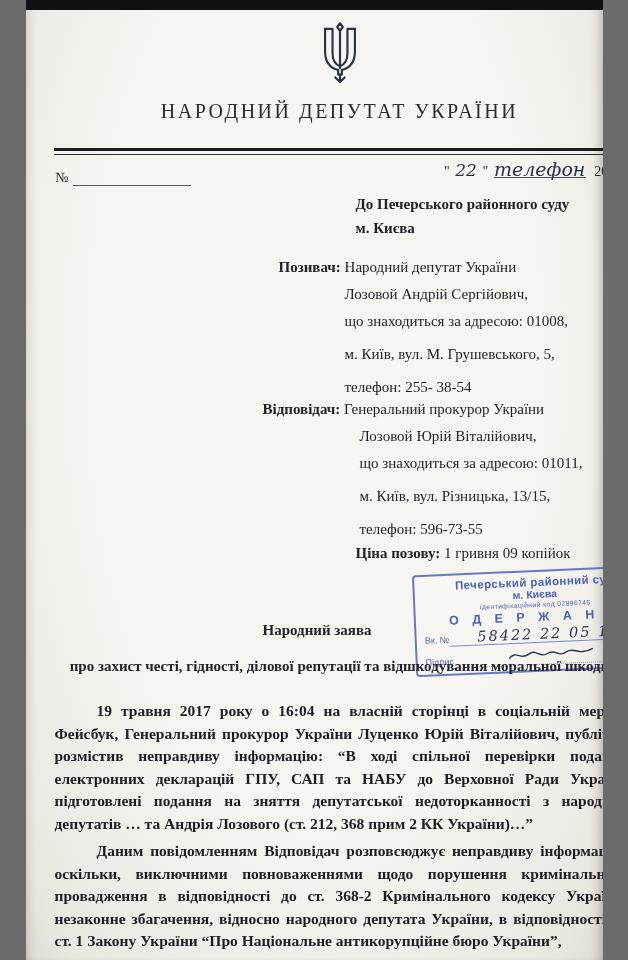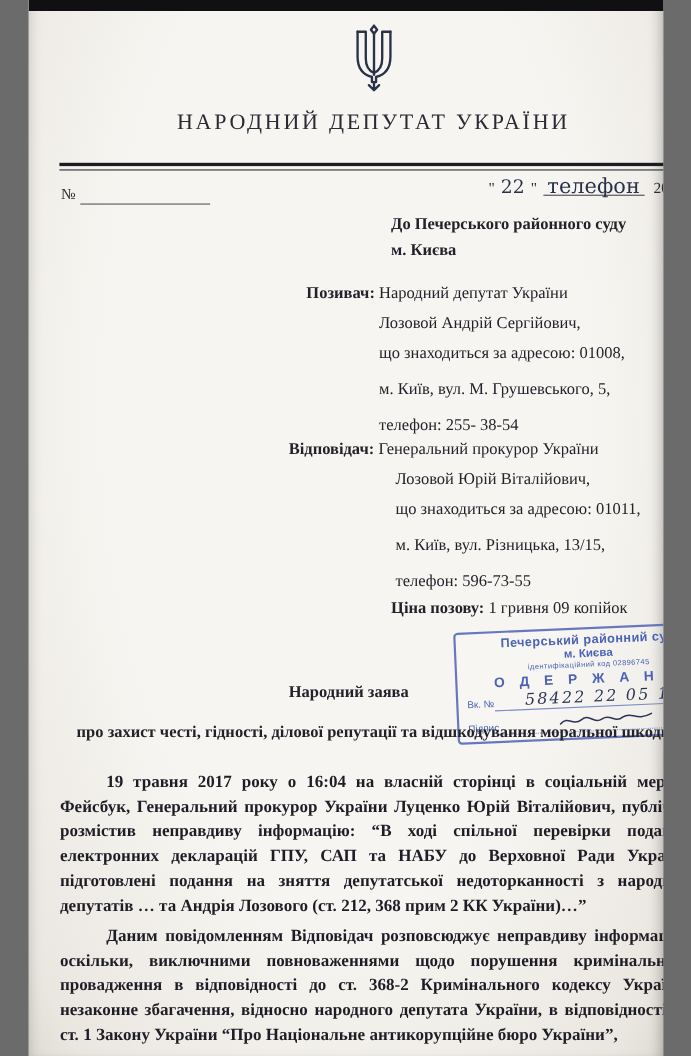--- a/index.html
+++ b/index.html
@@ -13,21 +13,21 @@
   .emblem{position:absolute;top:20px;left:286px;width:56px;height:70px;}
   .letter-title{
     position:absolute;top:100px;left:0;width:628px;text-align:center;
     font-size:20px;letter-spacing:2.5px;color:#2a2a33;font-weight:500;
   }
   .rule-thick{position:absolute;top:148px;left:28px;width:590px;border-top:3px solid #1b1b22;}
   .rule-thin{position:absolute;top:154px;left:28px;width:590px;border-top:1px solid #2a2a31;}
   .no-line{position:absolute;top:170px;left:30px;font-size:14px;color:#2a2a31;}
   .no-blank{display:inline-block;width:118px;border-bottom:1px solid #55555c;height:13px;vertical-align:bottom;margin-left:4px;}
   .date-line{position:absolute;top:160px;left:370px;width:248px;text-align:right;font-size:14px;color:#2a2a31;white-space:nowrap;}
-  .hand{font-family:"DejaVu Serif", serif;color:#28304a;}
+  .hand{font-family:"DejaVu Serif", serif;font-style:italic;color:#28304a;}
   .hand-day{font-size:17px;padding:0 2px;}
   .hand-month{display:inline-block;min-width:92px;text-align:center;font-size:19px;border-bottom:1px solid #4a4a52;margin:0 5px 0 2px;line-height:16px;}
   .hand-year{font-size:16px;margin-left:1px;}
   .addressee{position:absolute;top:192px;left:330px;font-weight:bold;font-size:15px;line-height:24px;}
   .party{position:absolute;font-size:15px;line-height:21px;}
   .plaintiff{top:257px;left:253px;width:375px;}
   .defendant{top:399px;left:237px;width:380px;}
   .party .label{font-weight:bold;}
   .p-line{margin-top:6px;}
   .p-line.first{margin-top:0;}

